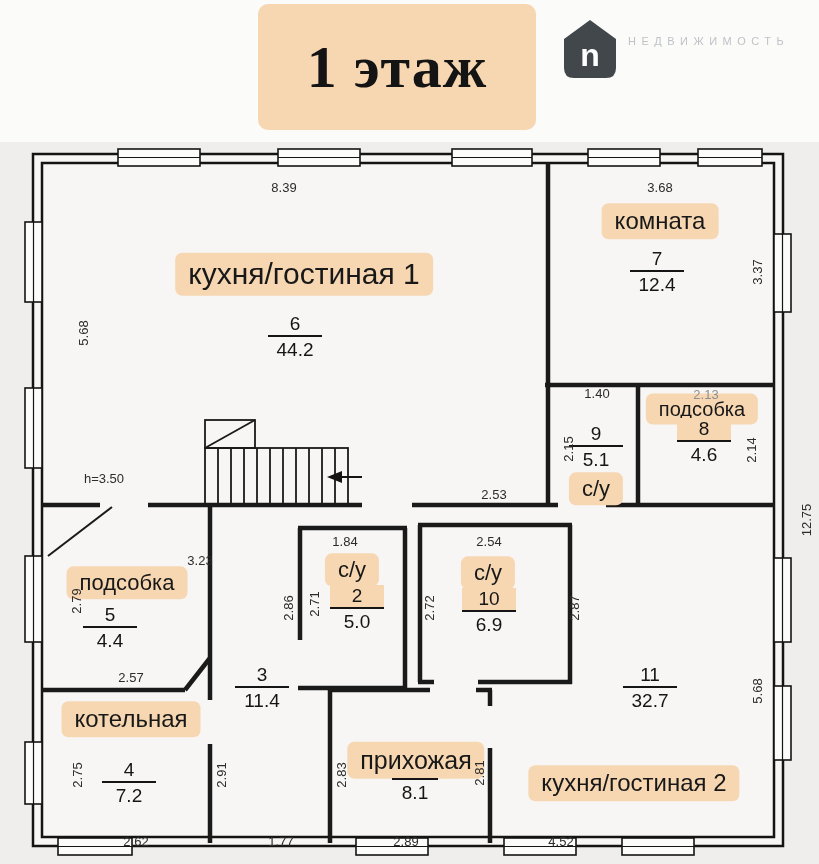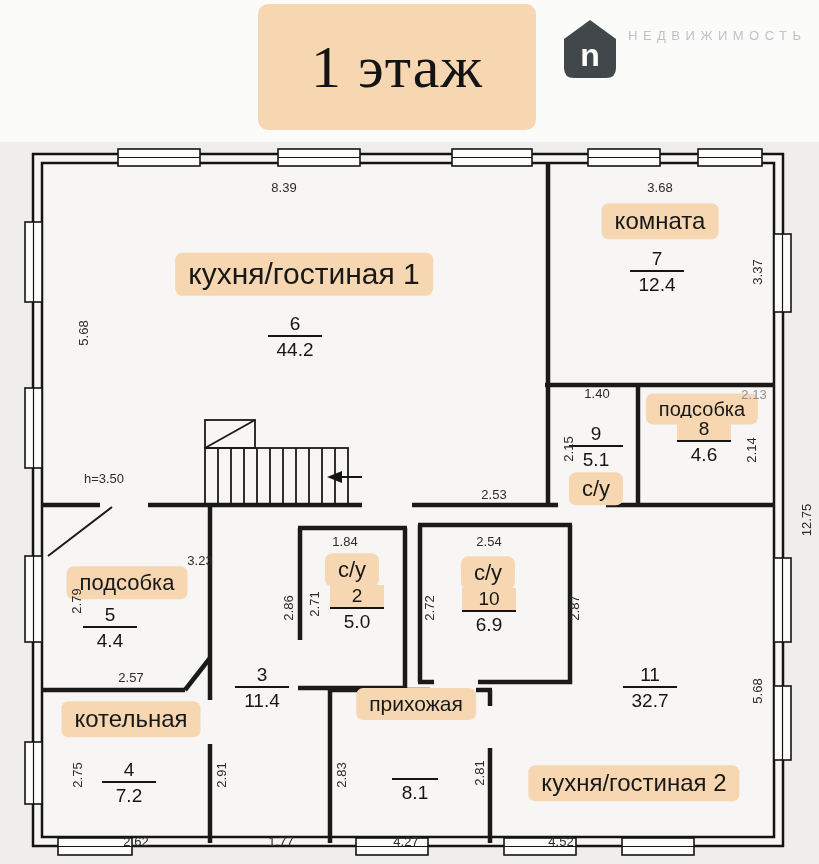--- a/index.html
+++ b/index.html
@@ -15,30 +15,30 @@
     position:absolute; left:0; top:0; width:819px; height:142px;
     background:#fbfbfa;
   }
   .banner {
     position:absolute; left:258px; top:4px; width:278px; height:126px;
     background:var(--accent); border-radius:10px;
     display:flex; align-items:center; justify-content:center;
   }
   .banner-text {
     font-family:"Liberation Serif", serif;
-    font-size:60px; font-weight:400; color:#141414; letter-spacing:1px;
+    font-size:60px; font-weight:700; color:#141414; letter-spacing:1px;
   }
   .logo {
     position:absolute; left:562px; top:18px; width:250px; height:70px;
     display:flex; align-items:flex-start;
   }
   .logo-icon { display:block; width:56px; height:62px; }
   .logo-text { display:flex; flex-direction:column; margin-left:10px; padding-top:4px; }
   .brand { font-size:34px; font-weight:700; color:#4a4f54; letter-spacing:1.5px; line-height:36px; }
-  .subtitle { font-size:13px; color:#bfc2c6; letter-spacing:5.5px; margin-top:6px; }
+  .subtitle { font-size:11px; color:#bfc2c6; letter-spacing:5.5px; margin-top:13px; }
   svg.plan { position:absolute; left:0; top:0; z-index:1; }
   .room-label {
     position:absolute; transform:translate(-50%,-50%);
     background:var(--accent); border-radius:7px; color:#181818;
     white-space:nowrap; z-index:4; padding:4px 13px; line-height:1.15;
   }
   .fraction {
     position:absolute; transform:translateX(-50%);
     text-align:center; color:#151515; z-index:5;
   }
@@ -47,21 +47,21 @@
     border-bottom:2px solid #151515; padding:0 3px 1px;
   }
   .fraction .num.hl { background:var(--accent); }
   .fraction .num.empty { height:3px; min-width:46px; }
   .fraction .area { display:block; font-size:19px; line-height:21px; padding-top:2px; }
   .dim {
     position:absolute; font-size:13px; color:#2b2b2b;
     transform:translate(-50%,-50%); white-space:nowrap; z-index:6;
   }
   .dim.v { transform:translate(-50%,-50%) rotate(-90deg); }
-  .dim.faded { color:#8f8f8f;margin-left:48px; }
+  .dim.faded { color:#8f8f8f; }
 </style>
 </head>
 <body style="--accent: #f6d7b2;">
 
 <div class="header-band"></div>
 
 <div class="banner">
   <span class="banner-text">1 этаж</span>
 </div>
 
@@ -169,21 +169,21 @@
 </svg>
 
 <div class="room-label" style="left:304px;top:274px;font-size:30px">кухня/гостиная 1</div>
 <div class="room-label" style="left:660px;top:221px;font-size:24px">комната</div>
 <div class="room-label" style="left:702px;top:409px;font-size:20px">подсобка</div>
 <div class="room-label" style="left:596px;top:489px;font-size:22px">с/у</div>
 <div class="room-label" style="left:127px;top:583px;font-size:22px">подсобка</div>
 <div class="room-label" style="left:352px;top:570px;font-size:22px">с/у</div>
 <div class="room-label" style="left:488px;top:573px;font-size:22px">с/у</div>
 <div class="room-label" style="left:131px;top:719px;font-size:24px">котельная</div>
-<div class="room-label" style="left:416px;top:704px;font-size:21px">прихожая</div>
+<div class="room-label" style="left:416px;top:760px;font-size:25px">прихожая</div>
 <div class="room-label" style="left:634px;top:783px;font-size:24px">кухня/гостиная 2</div>
 
 <div class="fraction" style="left:295px;top:313px">
   <div class="num">6</div>
   <div class="area">44.2</div>
 </div>
 <div class="fraction" style="left:657px;top:248px">
   <div class="num">7</div>
   <div class="area">12.4</div>
 </div>
@@ -229,21 +229,21 @@
 <div class="dim" style="left:597px;top:393px">1.40</div>
 <div class="dim faded" style="left:706px;top:394px">2.13</div>
 <div class="dim" style="left:494px;top:494px">2.53</div>
 <div class="dim" style="left:104px;top:478px">h=3.50</div>
 <div class="dim" style="left:200px;top:560px">3.23</div>
 <div class="dim" style="left:345px;top:541px">1.84</div>
 <div class="dim" style="left:489px;top:541px">2.54</div>
 <div class="dim" style="left:131px;top:677px">2.57</div>
 <div class="dim" style="left:136px;top:841px">2.62</div>
 <div class="dim" style="left:281px;top:841px">1.77</div>
-<div class="dim" style="left:406px;top:841px">4.27</div>
+<div class="dim" style="left:406px;top:841px">2.89</div>
 <div class="dim" style="left:561px;top:841px">4.52</div>
 
 <div class="dim v" style="left:757px;top:272px">3.37</div>
 <div class="dim v" style="left:83px;top:333px">5.68</div>
 <div class="dim v" style="left:568px;top:449px">2.15</div>
 <div class="dim v" style="left:751px;top:450px">2.14</div>
 <div class="dim v" style="left:806px;top:520px">12.75</div>
 <div class="dim v" style="left:288px;top:608px">2.86</div>
 <div class="dim v" style="left:314px;top:604px">2.71</div>
 <div class="dim v" style="left:429px;top:608px">2.72</div>

